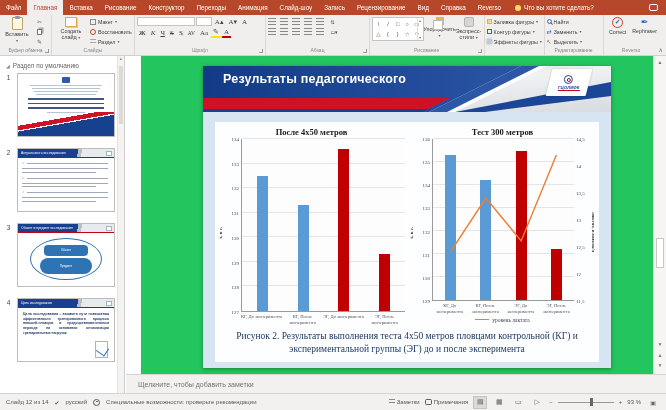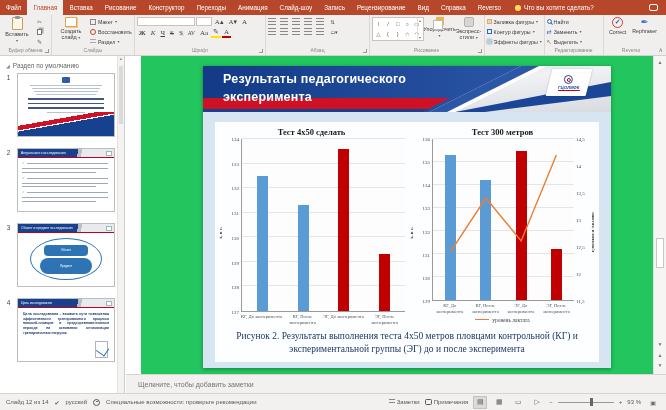--- a/index.html
+++ b/index.html
@@ -437,34 +437,33 @@
         <rect x="0" y="0" width="408" height="46" fill="url(#g1)"></rect>
         <polygon points="252,46 408,16 408,30 282,46" fill="#1b4596"></polygon>
         <polygon points="336,0 344,0 252,46 244,46" fill="#ffffff"></polygon>
         <polygon points="318,0 336,0 244,46 226,46" fill="#2c57a7"></polygon>
         <polygon points="0,0 318,0 226,46 0,46" fill="url(#g2)"></polygon>
         <polygon points="0,32 247,32 225,43 0,43" fill="#cf1126"></polygon>
         <polygon points="0,43 225,43 219,46 0,46" fill="#17418e"></polygon>
       </svg>
       <div class="stitle">
         <div>Результаты педагогического</div>
-        <div>эксперимента</div>
       </div>
       <div class="slogo">
         <div class="slogo-in">
           <div class="slogo-ring"></div>
           <div class="slogo-tx">ГЦОЛИФК</div>
         </div>
       </div>
     </div>
     <div class="sbody">
       <div class="spanel">
         <div class="chartsrow">
           <div class="chart" id="chL">
-              <div class="c-title">Тест 4х50 сделать</div>
+              <div class="c-title">После 4х50 метров</div>
               <div class="c-body">
                 <div class="c-ylab">t, в с.</div>
                 <div class="c-main">
                   <div class="c-plotrow">
                     <div class="c-ticks left">
                       <span style="bottom: 0%;">127</span>
                       <span style="bottom: 14.2857%;">128</span>
                       <span style="bottom: 28.5714%;">129</span>
                       <span style="bottom: 42.8571%;">130</span>
                       <span style="bottom: 57.1429%;">131</span>

